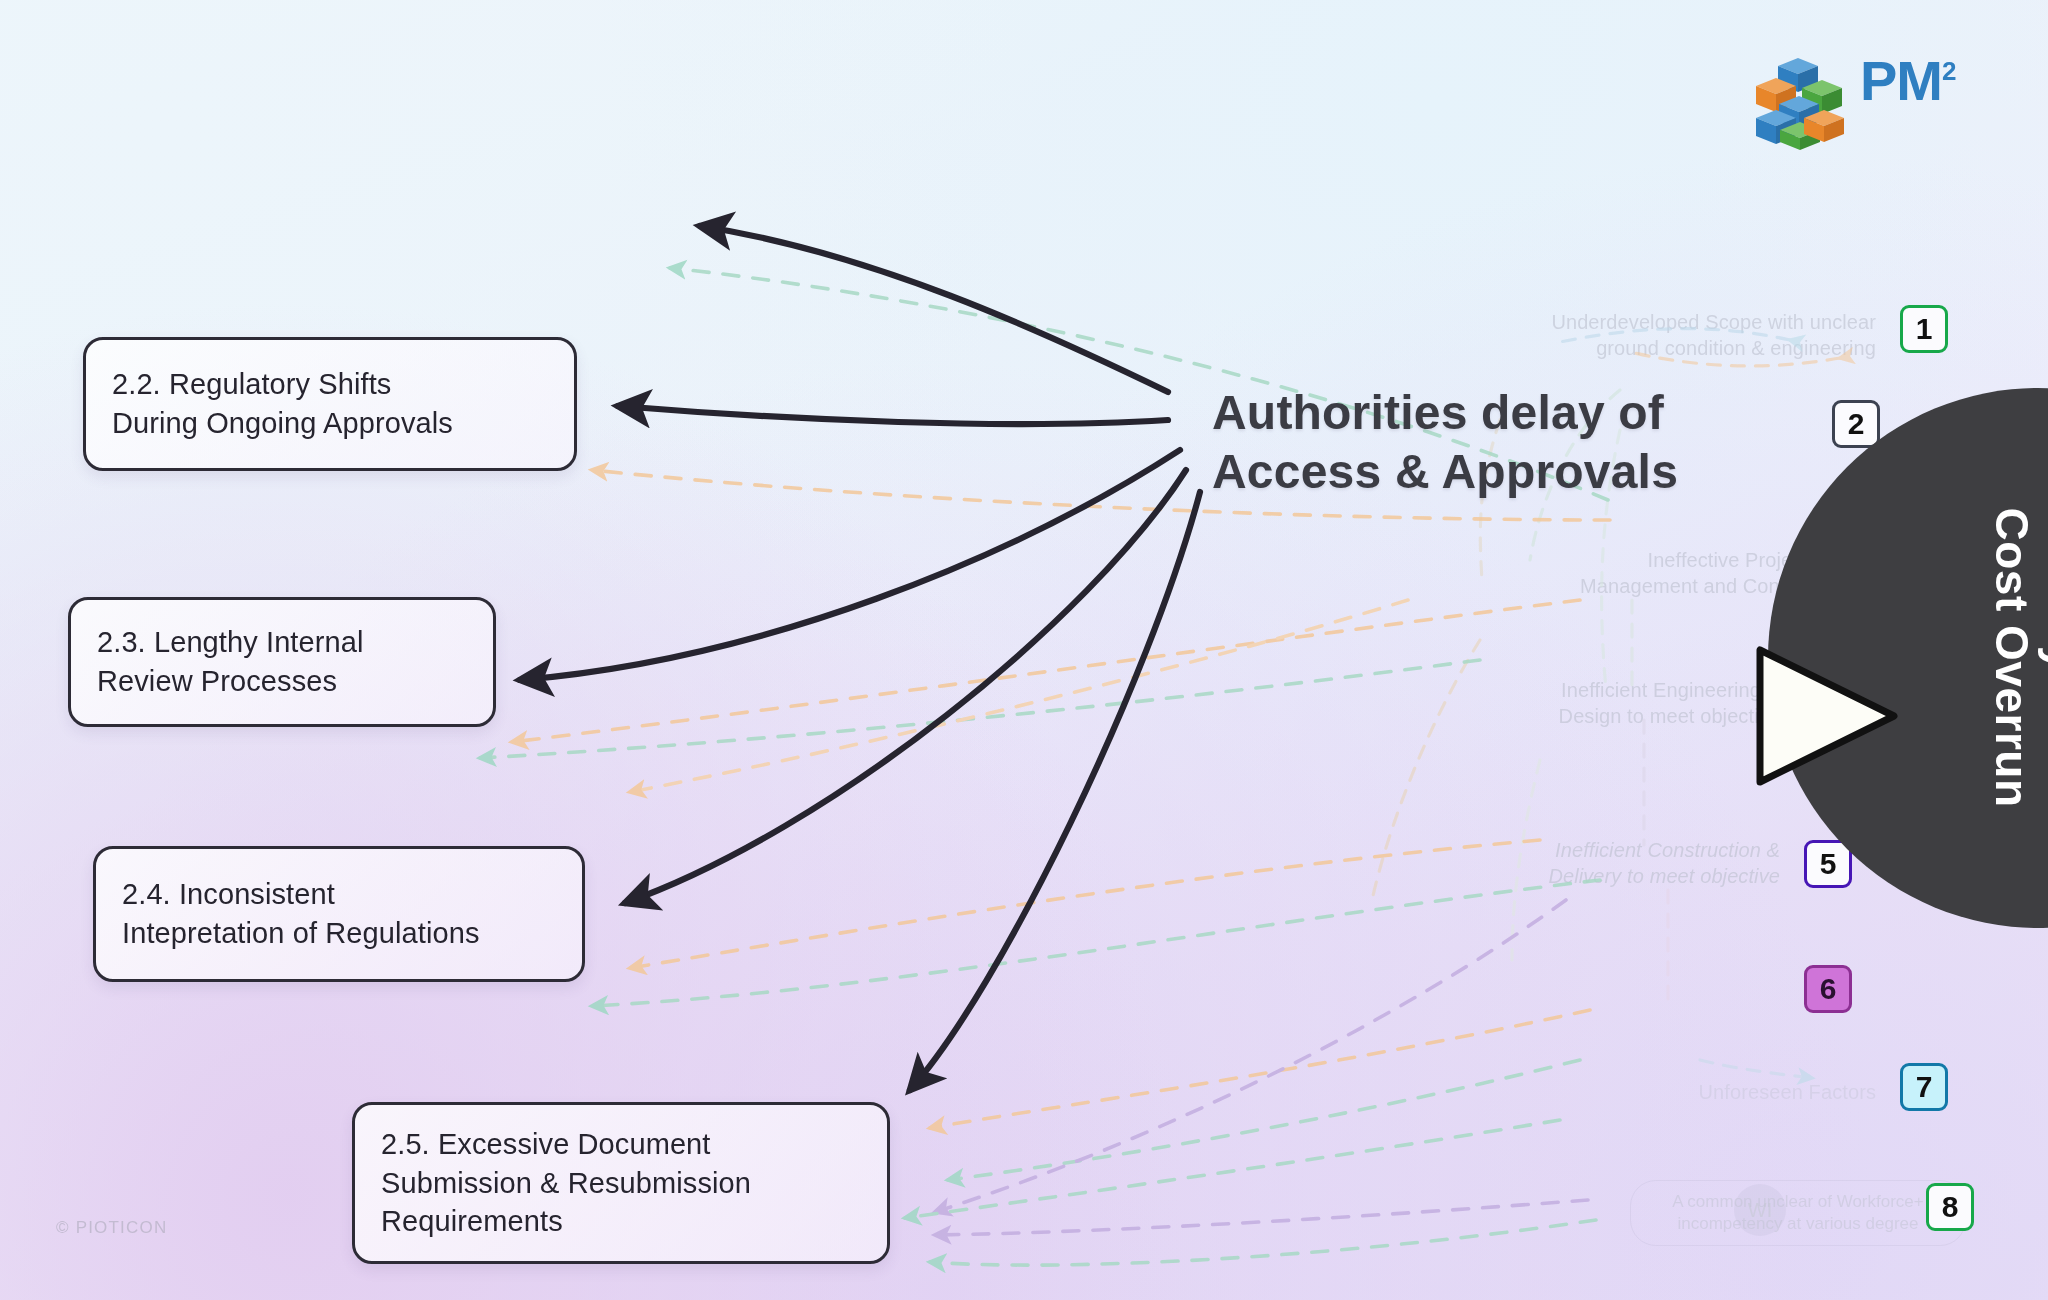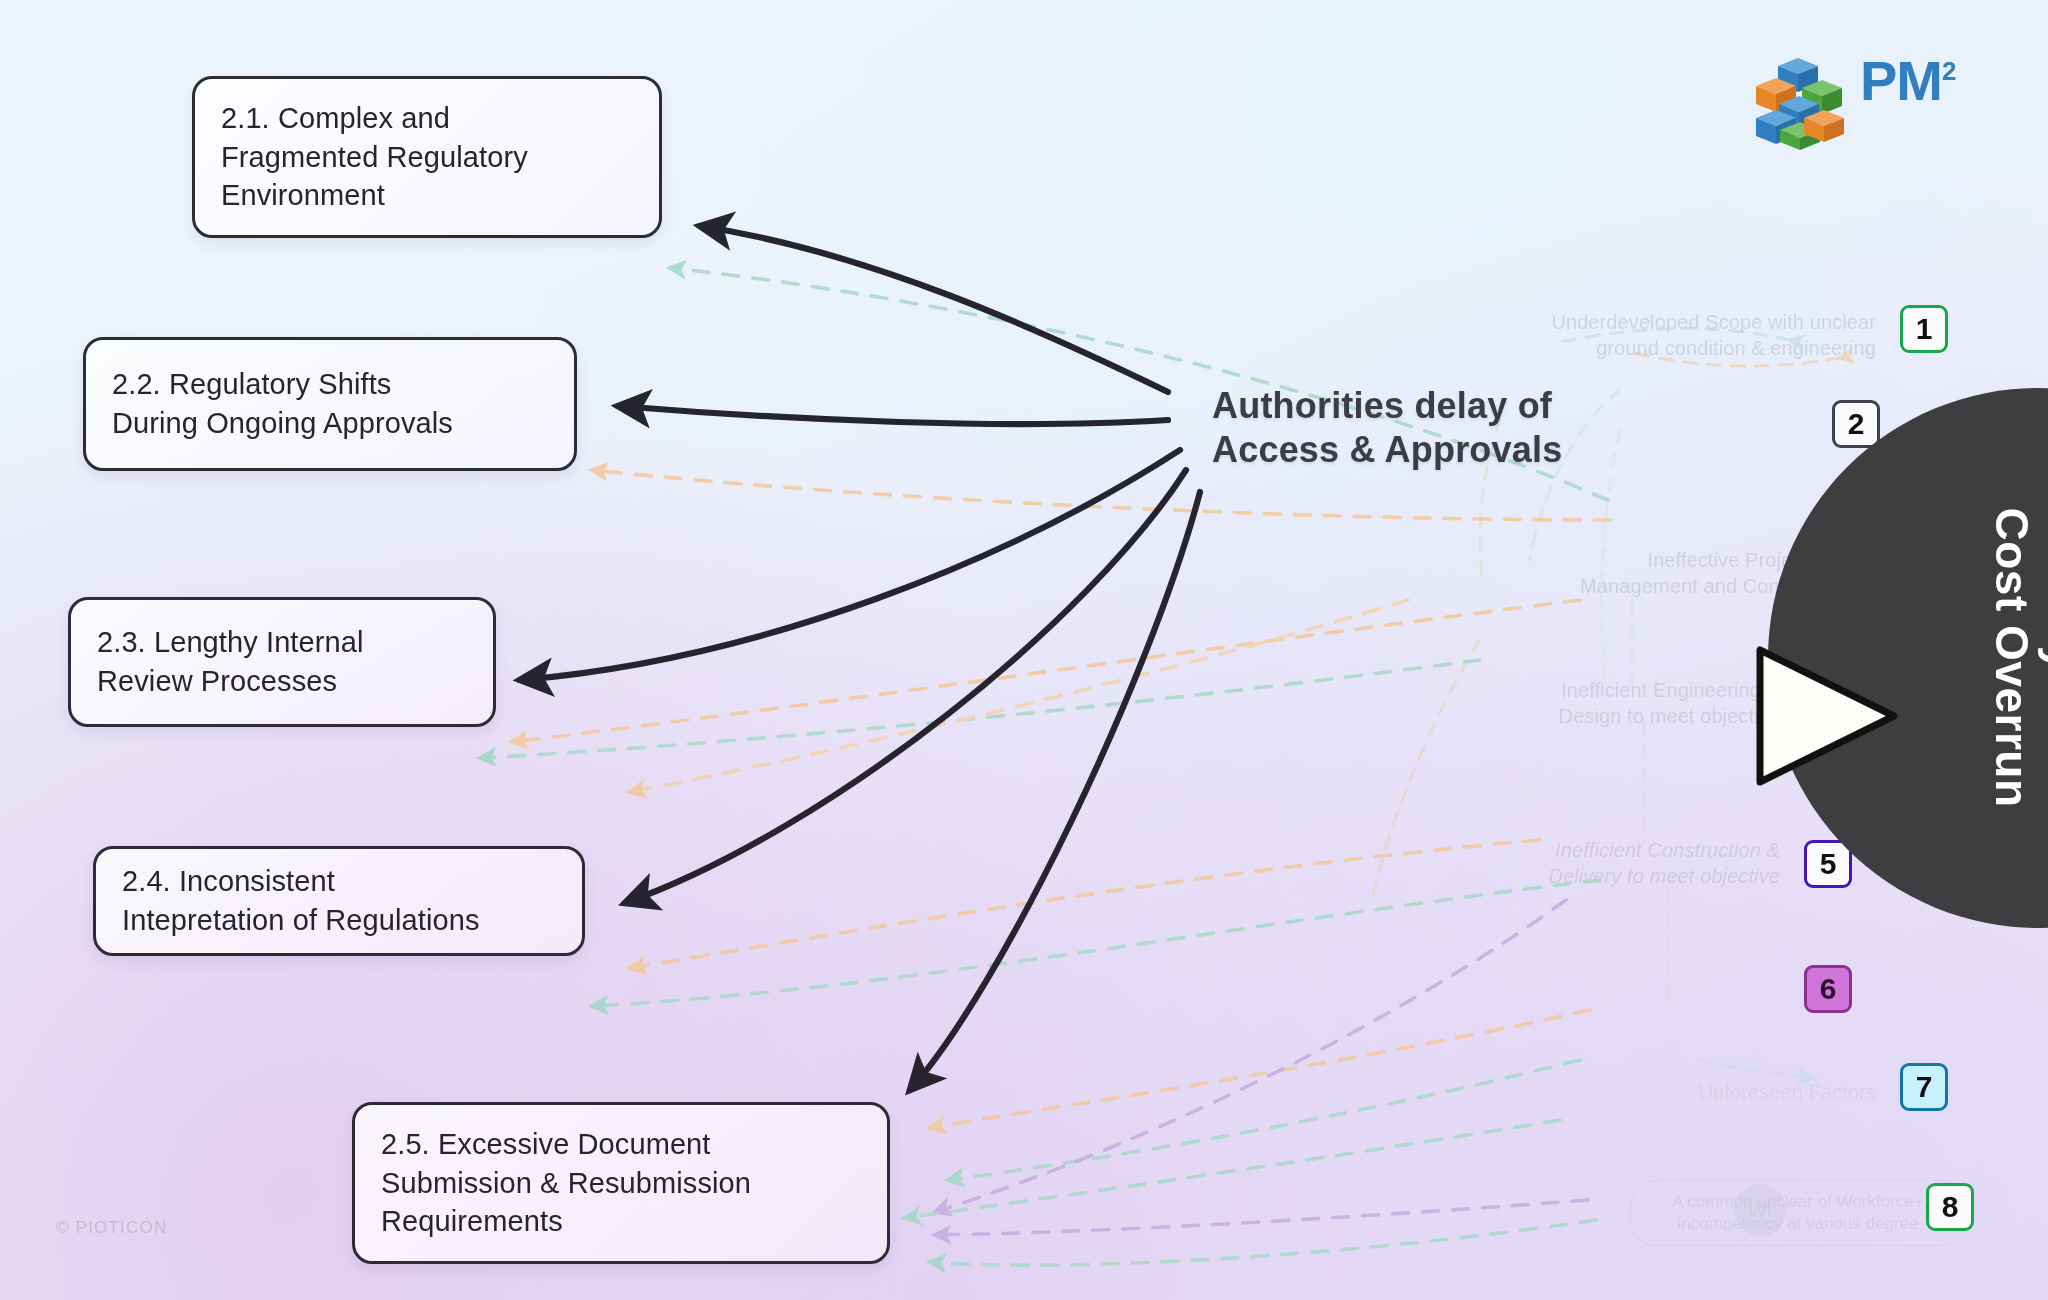--- a/index.html
+++ b/index.html
@@ -106,21 +106,21 @@
     font-size: 29px;
     line-height: 1.33;
     color: #26242f;
     white-space: pre-line;
     letter-spacing: .1px;
   }
 
   
   .center-title {
     position: absolute;
-    font-size: 36px;
+    font-size: 48px;
     font-weight: 700;
     line-height: 1.22;
     color: #3b3c44;
     white-space: pre-line;
     letter-spacing: .2px;
     text-shadow: 0 2px 3px rgba(120,120,150,0.18);
   }
 
   
   .outcome-circle {
@@ -266,37 +266,32 @@
 
     <g fill="none" stroke="#26242f" stroke-width="6.2" stroke-linecap="round">
       <path d="M1168,392 C1040,330 870,252 700,226" marker-end="url(#headDark)"></path>
       <path d="M1168,420 C1010,430 790,420 618,406" marker-end="url(#headDark)"></path>
       <path d="M1180,450 C1010,560 760,660 520,680" marker-end="url(#headDark)"></path>
       <path d="M1186,470 C1090,620 830,830 625,903" marker-end="url(#headDark)"></path>
       <path d="M1200,492 C1150,680 1000,990 910,1090" marker-end="url(#headDark)"></path>
     </g>
   </svg>
 
-  <div class="cause-box" style="left:192px; top:76px; width:470px; height:162px;">
-    <div class="txt">2.1. Complex and
-Fragmented Regulatory
-Environment</div>
-  </div>
 
   <div class="cause-box" style="left:83px; top:337px; width:494px; height:134px;">
     <div class="txt">2.2. Regulatory Shifts
 During Ongoing Approvals</div>
   </div>
 
   <div class="cause-box" style="left:68px; top:597px; width:428px; height:130px;">
     <div class="txt">2.3. Lengthy Internal
 Review Processes</div>
   </div>
 
-  <div class="cause-box" style="left:93px; top:846px; width:492px; height:110px;">
+  <div class="cause-box" style="left:93px; top:846px; width:492px; height:136px;">
     <div class="txt">2.4. Inconsistent
 Intepretation of Regulations</div>
   </div>
 
   <div class="cause-box" style="left:352px; top:1102px; width:538px; height:162px;">
     <div class="txt">2.5. Excessive Document
 Submission &amp; Resubmission
 Requirements</div>
   </div>
 

